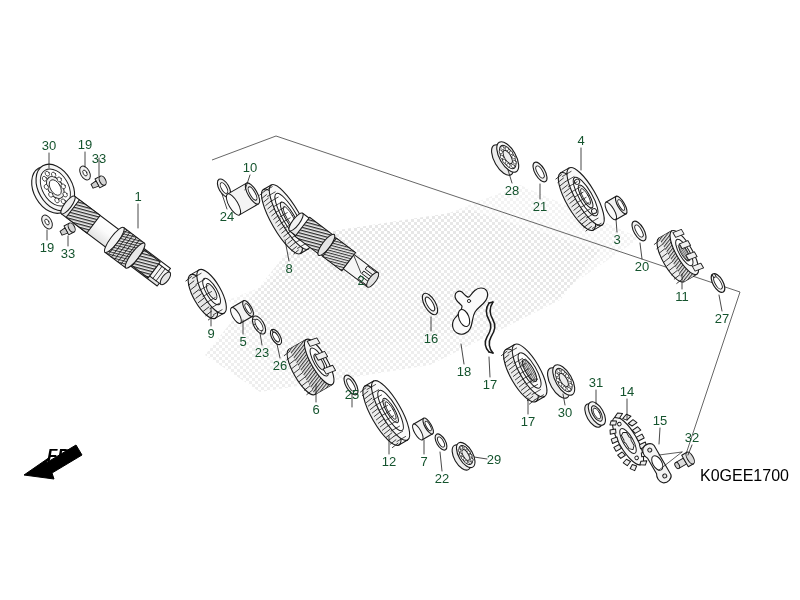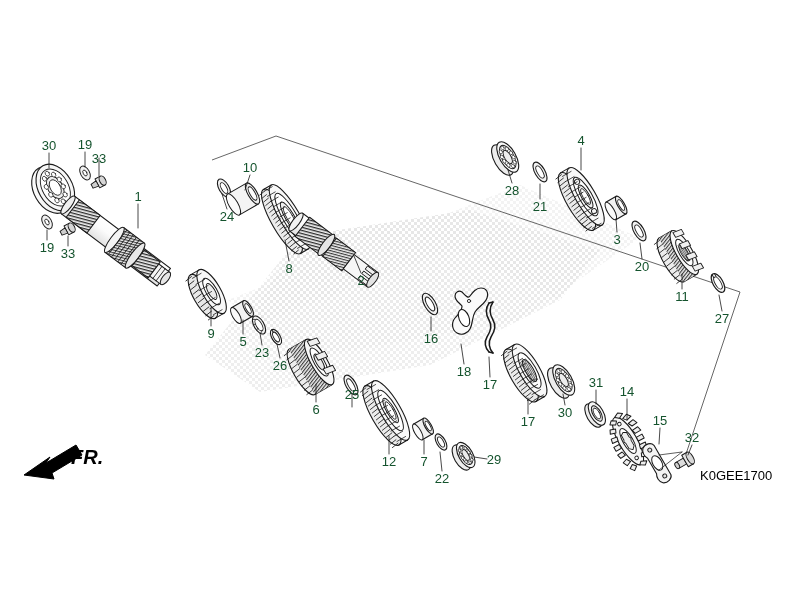--- a/index.html
+++ b/index.html
@@ -4,24 +4,24 @@
 <title>Transmission Parts Diagram</title>
 <style>
   html,body{margin:0;padding:0;background:#ffffff;}
   body{width:800px;height:600px;overflow:hidden;
        font-family:"Liberation Sans","DejaVu Sans",sans-serif;color:#000;}
   #stage{position:relative;width:800px;height:600px;background:#fff;}
   #art{position:absolute;left:0;top:0;width:800px;height:600px;}
   .lbl{position:absolute;font-size:13px;line-height:13px;color:#14532d;
        font-family:Liberation Sans, sans-serif;
        white-space:nowrap;transform:translate(-50%,-50%);letter-spacing:0px;}
-  .code{position:absolute;font-size:13px;line-height:12px;color:#000;
+  .code{position:absolute;font-size:16px;line-height:12px;color:#000;
         font-family:"Liberation Sans","DejaVu Sans",sans-serif;white-space:nowrap;}
-  .fr{position:absolute;font-size:20px;font-weight:bold;font-style:italic;
-      font-family:"Liberation Sans","DejaVu Sans",sans-serif;color:#000;margin-left:24px;}
+  .fr{position:absolute;font-size:17px;font-weight:bold;font-style:italic;
+      font-family:"Liberation Sans","DejaVu Sans",sans-serif;color:#000;}
 </style>
 </head>
 <body>
 
 <div id="stage">
 
   <svg id="art" viewBox="0 0 800 600" xmlns="http://www.w3.org/2000/svg">
     <defs>
 
       <pattern id="stip" width="6" height="6" patternUnits="userSpaceOnUse">

